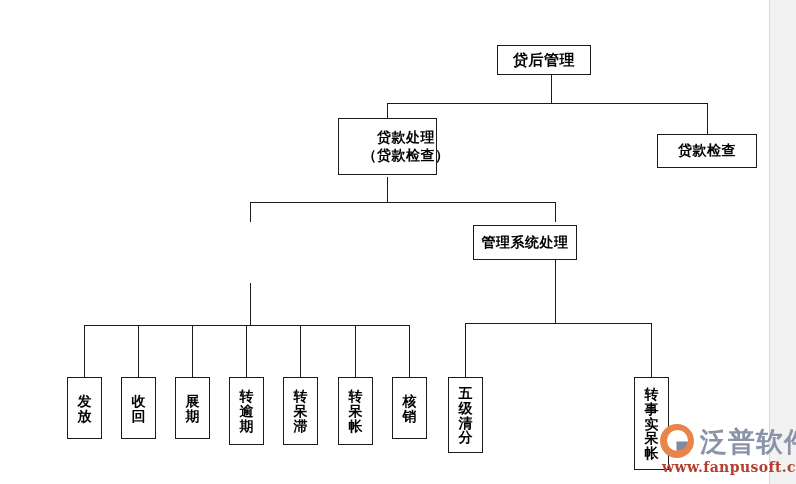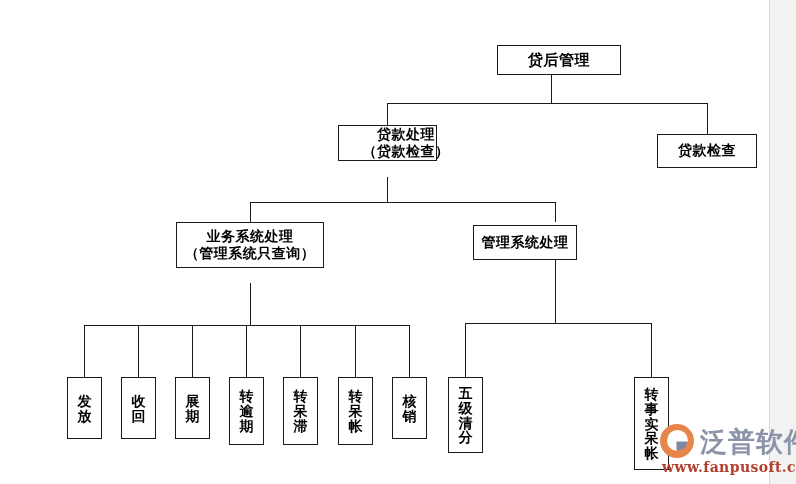--- a/index.html
+++ b/index.html
@@ -150,37 +150,33 @@
   <div class="vline" style="left:246px; top:325px; height:52px;"></div>
   <div class="vline" style="left:300px; top:325px; height:52px;"></div>
   <div class="vline" style="left:355px; top:325px; height:52px;"></div>
   <div class="vline" style="left:409px; top:325px; height:52px;"></div>
 
   <div class="vline" style="left:555px; top:260px; height:63px;"></div>
   <div class="hline" style="left:465px; top:323px; width:186px;"></div>
   <div class="vline" style="left:465px; top:323px; height:54px;"></div>
   <div class="vline" style="left:651px; top:323px; height:54px;"></div>
 
-  <div class="node h big" style="left:497px; top:45px; width:124px; height:30px;">
+  <div class="node h big" style="left:497px; top:45px; width:94px; height:30px;">
     <span class="ln">贷后管理</span>
   </div>
 
-  <div class="node h" style="left:338px; top:125px; width:99px; height:36px;padding-left:37px;">
+  <div class="node h" style="left:338px; top:118px; width:99px; height:57px;padding-left:37px;">
     <span class="ln">贷款处理</span>
     <span class="ln">（贷款检查）</span>
   </div>
 
   <div class="node h" style="left:657px; top:134px; width:100px; height:34px;">
     <span class="ln">贷款检查</span>
   </div>
 
-  <div class="node h" style="left:176px; top:222px; width:148px; height:46px;">
-    <span class="ln">业务系统处理</span>
-    <span class="ln">（管理系统只查询）</span>
-  </div>
 
   <div class="node h" style="left:473px; top:225px; width:104px; height:35px;">
     <span class="ln">管理系统处理</span>
   </div>
 
   <div class="node v" style="left:67px;  top:377px; width:35px; height:62px;">
     <span class="ch">发</span>
     <span class="ch">放</span>
   </div>
   <div class="node v" style="left:121px; top:377px; width:35px; height:62px;">

